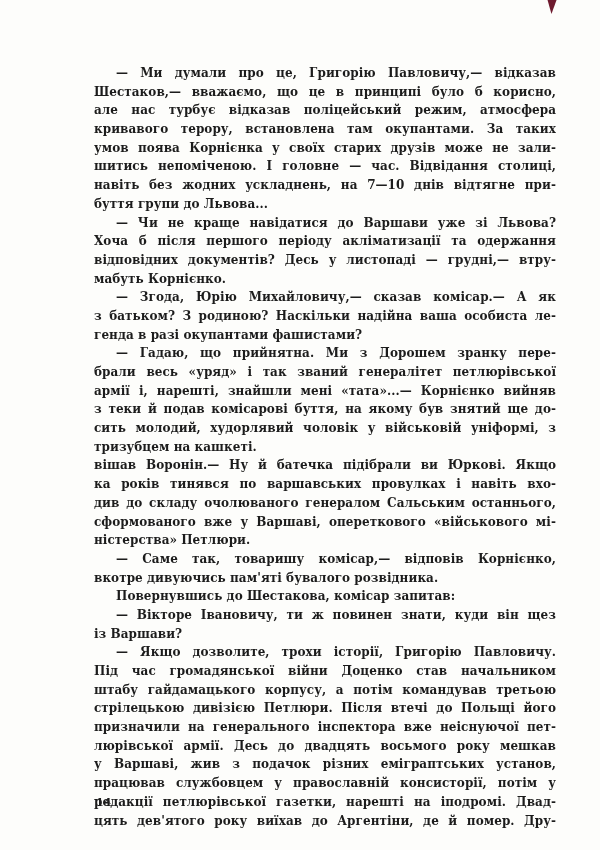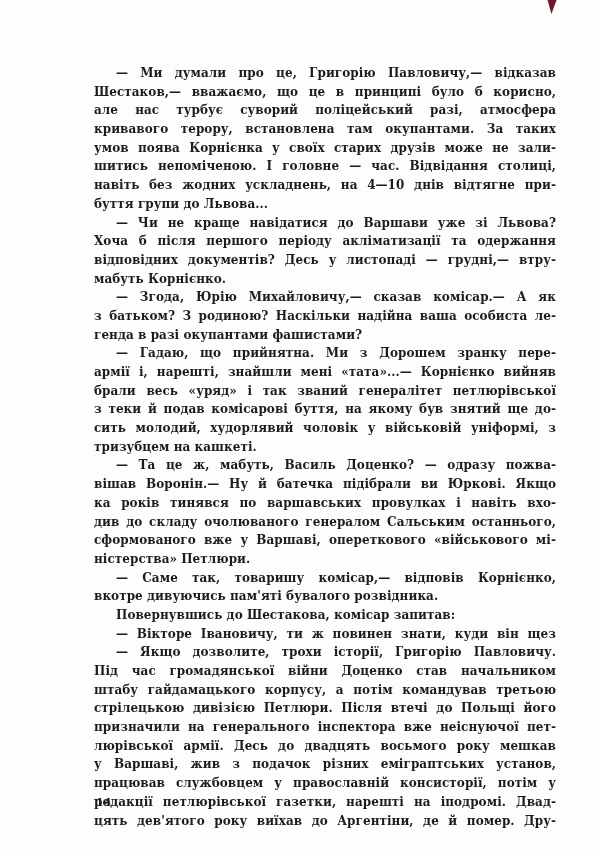--- a/index.html
+++ b/index.html
@@ -36,49 +36,49 @@
     }
   </style>
 </head>
 <body>
 
 <div class="corner-mark"></div>
 
 <div class="page" id="page">
     <div class="line indent">— Ми думали про це, Григорію Павловичу,— відказав</div>
     <div class="line">Шестаков,— вважаємо, що це в принципі було б корисно,</div>
-    <div class="line">але нас турбує суворий поліцейський разі, атмосфера</div>
+    <div class="line">але нас турбує відказав поліцейський режим, атмосфера</div>
     <div class="line">кривавого терору, встановлена там окупантами. За таких</div>
     <div class="line">умов поява Корнієнка у своїх старих друзів може не зали-</div>
     <div class="line">шитись непоміченою. І головне — час. Відвідання столиці,</div>
-    <div class="line">навіть без жодних ускладнень, на 4—10 днів відтягне при-</div>
+    <div class="line">навіть без жодних ускладнень, на 7—10 днів відтягне при-</div>
     <div class="line last">буття групи до Львова...</div>
     <div class="line indent">— Чи не краще навідатися до Варшави уже зі Львова?</div>
     <div class="line">Хоча б після першого періоду акліматизації та одержання</div>
     <div class="line">відповідних документів? Десь у листопаді — грудні,— втру-</div>
     <div class="line last">мабуть Корнієнко.</div>
     <div class="line indent">— Згода, Юрію Михайловичу,— сказав комісар.— А як</div>
     <div class="line">з батьком? З родиною? Наскільки надійна ваша особиста ле-</div>
     <div class="line last">генда в разі окупантами фашистами?</div>
     <div class="line indent">— Гадаю, що прийнятна. Ми з Дорошем зранку пере-</div>
+    <div class="line">брали весь «уряд» і так званий генералітет петлюрівської</div>
     <div class="line">армії і, нарешті, знайшли мені «тата»...— Корнієнко вийняв</div>
-    <div class="line">брали весь «уряд» і так званий генералітет петлюрівської</div>
     <div class="line">з теки й подав комісарові буття, на якому був знятий ще до-</div>
     <div class="line">сить молодий, худорлявий чоловік у військовій уніформі, з</div>
     <div class="line last">тризубцем на кашкеті.</div>
-    <div class="line indent">— Та це ж, мабуть, Василь Доценко? — одразу пожва-</div>
     <div class="line">вішав Воронін.— Ну й батечка підібрали ви Юркові. Якщо</div>
     <div class="line">ка років тинявся по варшавських провулках і навіть вхо-</div>
     <div class="line">див до складу очолюваного генералом Сальським останнього,</div>
     <div class="line">сформованого вже у Варшаві, опереткового «військового мі-</div>
     <div class="line last">ністерства» Петлюри.</div>
     <div class="line indent">— Саме так, товаришу комісар,— відповів Корнієнко,</div>
     <div class="line last">вкотре дивуючись пам'яті бувалого розвідника.</div>
     <div class="line indent last">Повернувшись до Шестакова, комісар запитав:</div>
     <div class="line indent">— Вікторе Івановичу, ти ж повинен знати, куди він щез</div>
+    <div class="line last">із Варшави?</div>
     <div class="line indent">— Якщо дозволите, трохи історії, Григорію Павловичу.</div>
     <div class="line">Під час громадянської війни Доценко став начальником</div>
     <div class="line">штабу гайдамацького корпусу, а потім командував третьою</div>
     <div class="line">стрілецькою дивізією Петлюри. Після втечі до Польщі його</div>
     <div class="line">призначили на генерального інспектора вже неіснуючої пет-</div>
     <div class="line">люрівської армії. Десь до двадцять восьмого року мешкав</div>
     <div class="line">у Варшаві, жив з подачок різних еміграптських установ,</div>
     <div class="line">працював службовцем у православній консисторії, потім у</div>
     <div class="line">редакції петлюрівської газетки, нарешті на іподромі. Двад-</div>
     <div class="line">цять дев'ятого року виїхав до Аргентіни, де й помер. Дру-</div>

